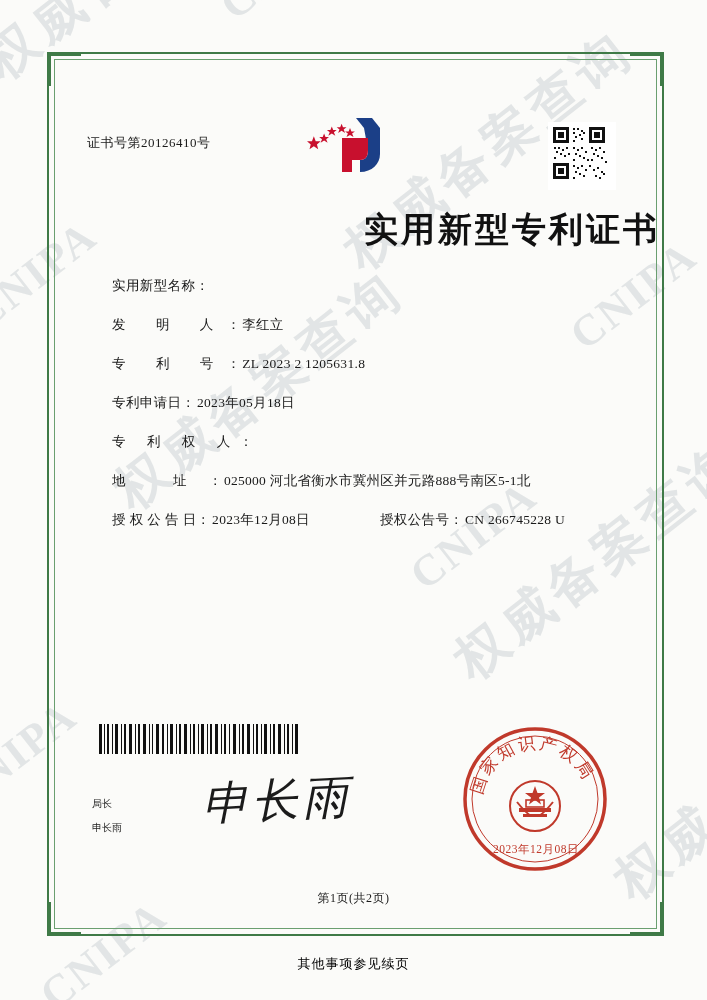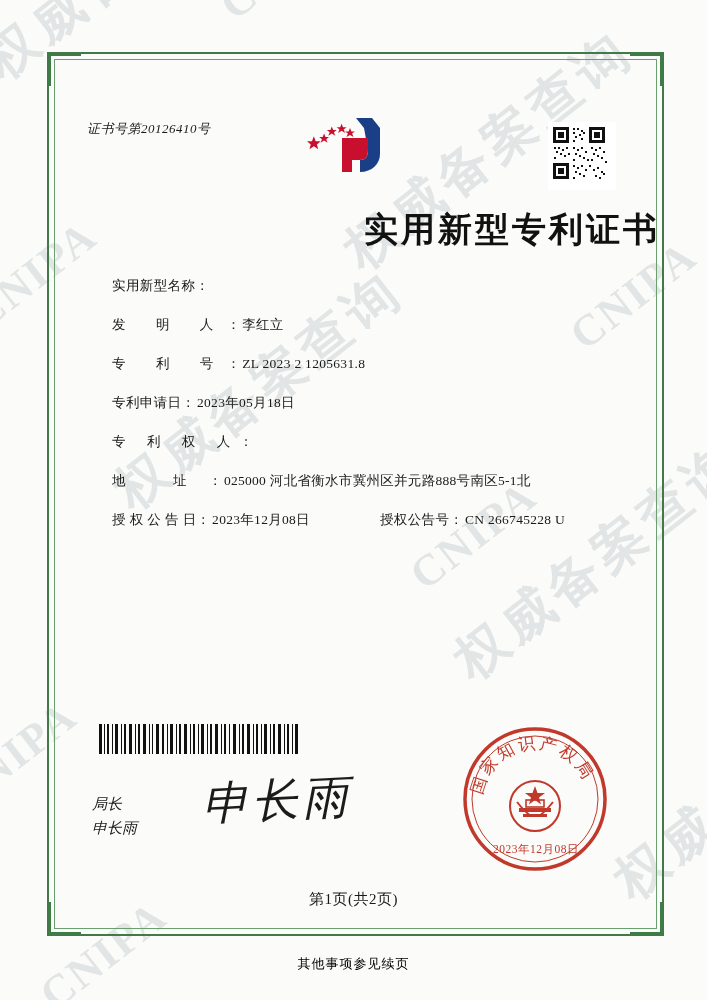--- a/index.html
+++ b/index.html
@@ -82,25 +82,24 @@
     left: 47px;
     top: 52px;
     width: 613px;
     height: 880px;
     z-index: 2;
   }
 
   .cert-number {
     position: absolute;
     left: 40px;
-    top: 68px;
+    top: 82px;
     font-size: 13px;
     color: #1a1a1a;
     letter-spacing: 0.5px;
-    font-style: italic;
   }
 
   
   .logo {
     position: absolute;
     left: 50%;
     top: 62px;
     transform: translateX(-50%);
     width: 120px;
     height: 62px;
@@ -184,24 +183,23 @@
     left: 52px;
     top: 672px;
     width: 200px;
     height: 30px;
   }
 
   .signature-block {
     position: absolute;
     left: 45px;
     top: 740px;
-    font-size: 15px;
+    font-size: 10px;
     line-height: 24px;
     color: #1a1a1a;
-    font-style: italic;
   }
   .handwriting {
     position: absolute;
     left: 155px;
     top: 718px;
     font-size: 46px;
     color: #1b1b1b;
     font-family: "DejaVu Serif", serif;
     font-style: italic;
     letter-spacing: 4px;
@@ -226,21 +224,21 @@
     color: #c0392b;
     letter-spacing: 0.5px;
   }
 
   .page-footer {
     position: absolute;
     left: 0;
     right: 0;
     top: 838px;
     text-align: center;
-    font-size: 15px;
+    font-size: 12px;
     color: #1a1a1a;
     letter-spacing: 0.5px;
   }
 
   .outside-note {
     position: absolute;
     left: 0;
     right: 0;
     top: 955px;
     text-align: center;

